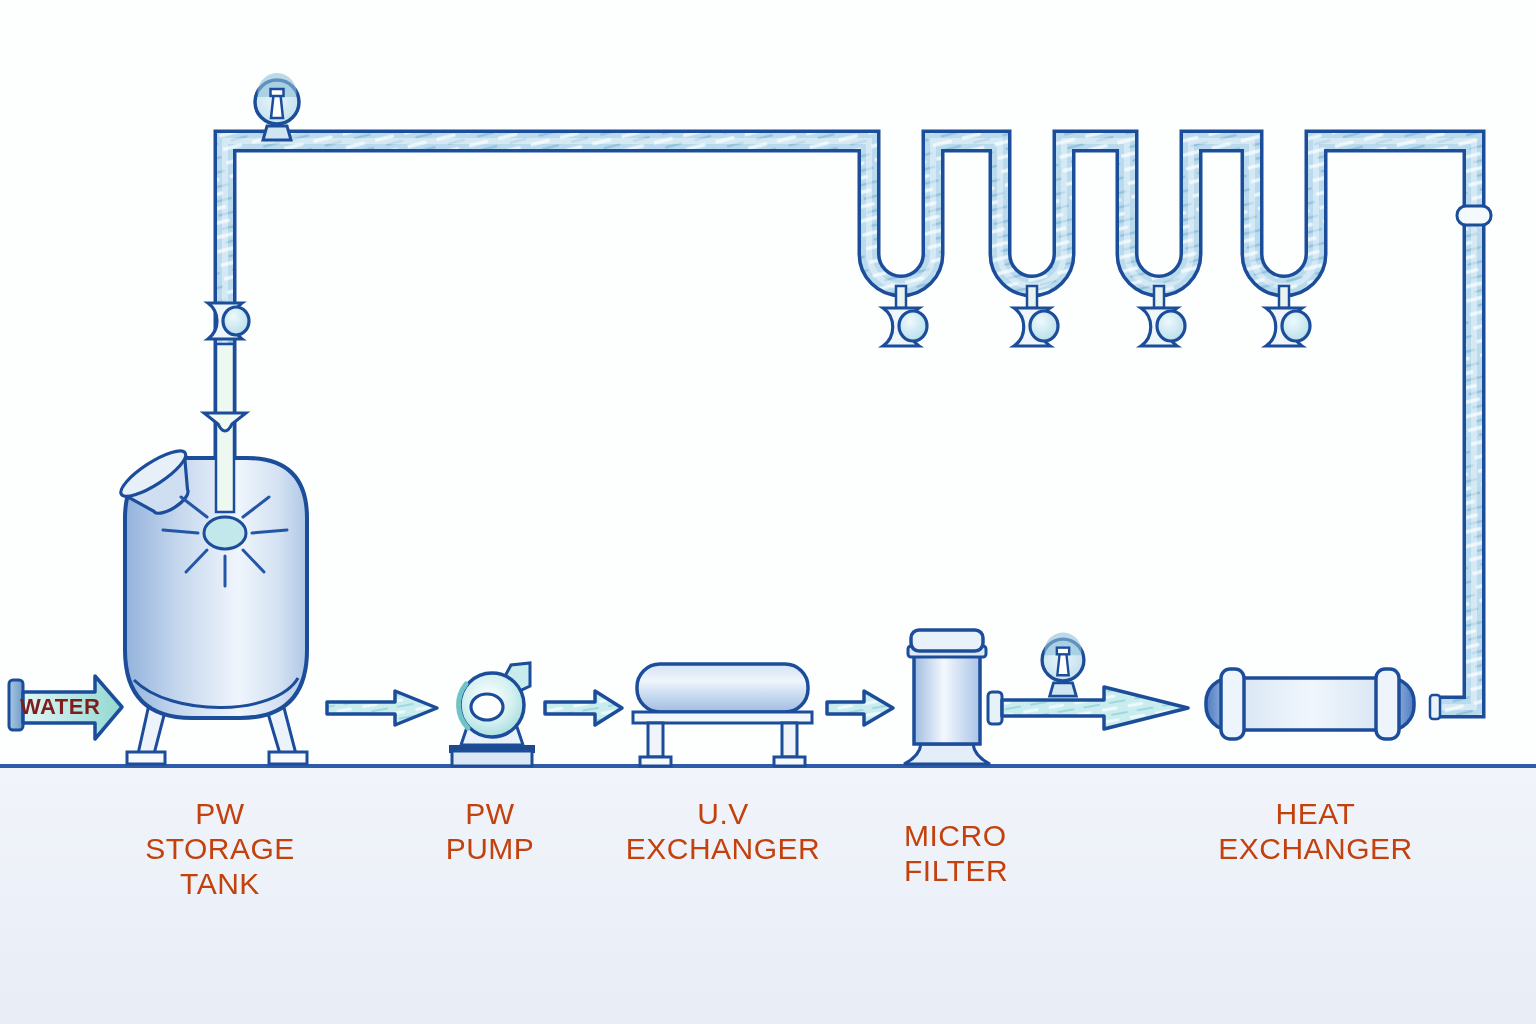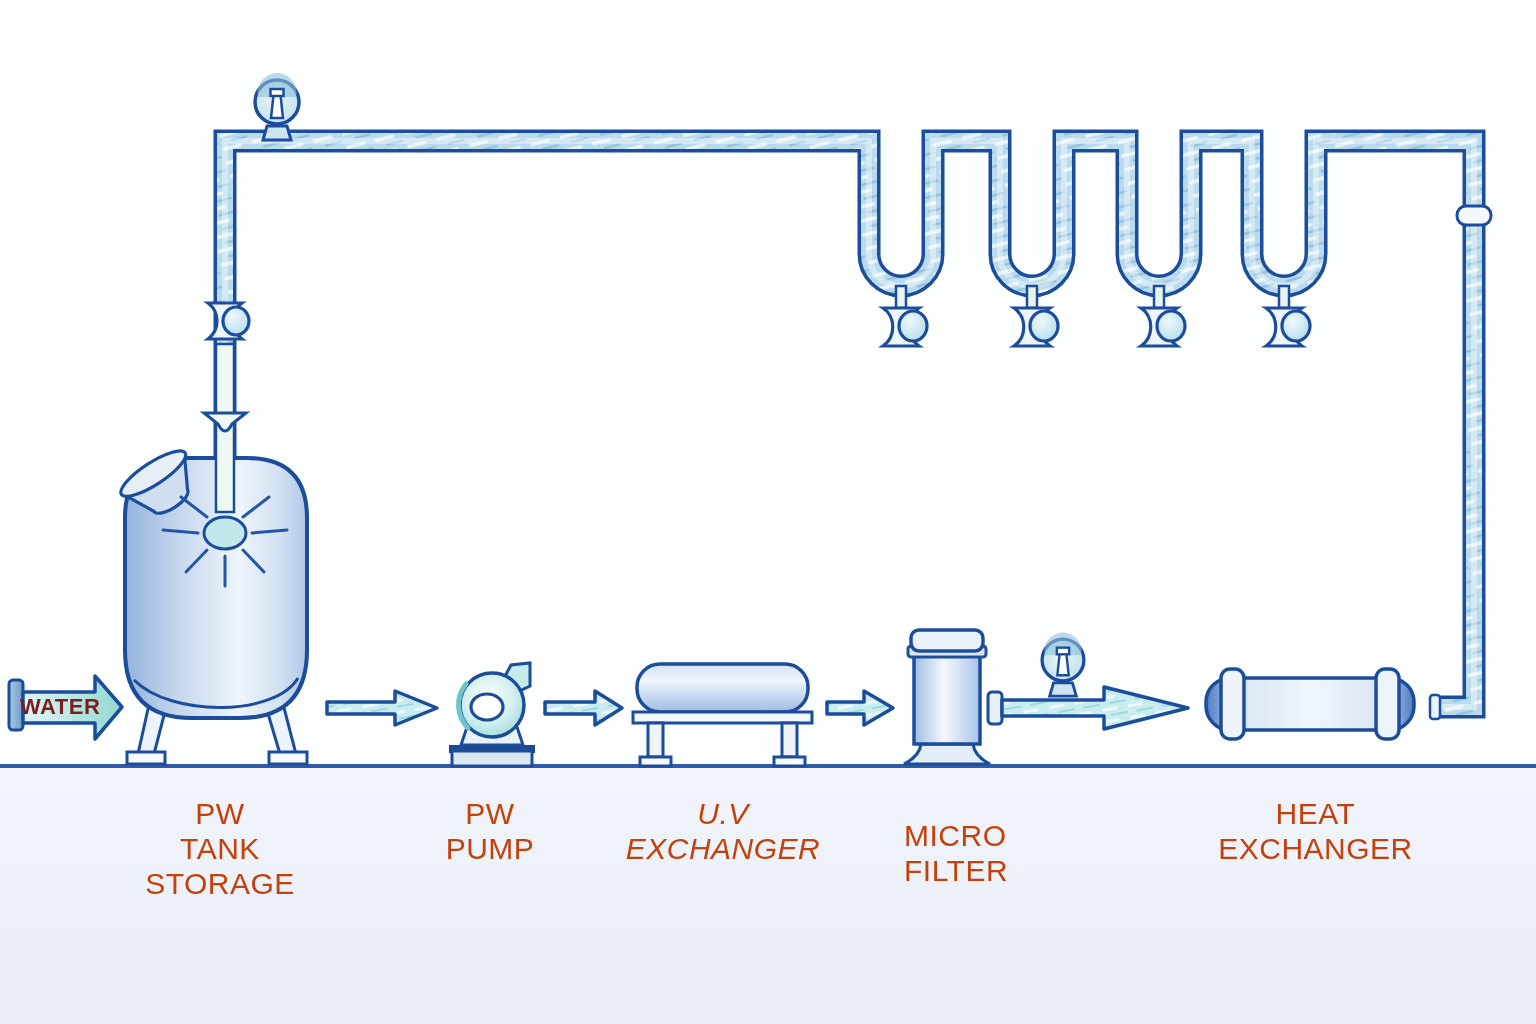--- a/index.html
+++ b/index.html
@@ -226,30 +226,30 @@
     <path d="M -19 -5 A 19.5 19.5 0 1 1 19 -5 Z" fill="#8fc0d8" opacity="0.6"></path>
     <path d="M -6 16 L 6 16 L 3.5 -7 L -3.5 -7 Z" fill="#ffffff" stroke="#1c4d9a" stroke-width="2.5"></path>
     <rect x="-6.5" y="-13" width="13" height="7" fill="#ffffff" stroke="#1c4d9a" stroke-width="2.5"></rect>
   </g>
 </svg>
 
 <div class="water-label">WATER</div>
 
 <div class="label" style="left:100px;top:796px;width:240px;">
   <span>PW</span>
+  <span>STORAGE</span>
   <span>TANK</span>
-  <span>STORAGE</span>
 </div>
 
 <div class="label" style="left:400px;top:796px;width:180px;">
   <span>PW</span>
   <span>PUMP</span>
 </div>
 
-<div class="label" style="left:608px;top:796px;width:230px;font-style:italic;">
+<div class="label" style="left:608px;top:796px;width:230px;">
   <span>U.V</span>
   <span>EXCHANGER</span>
 </div>
 
 <div class="label" style="left:904px;top:818px;width:170px;text-align:left;">
   <span>MICRO</span>
   <span>FILTER</span>
 </div>
 
 <div class="label" style="left:1203px;top:796px;width:225px;">

